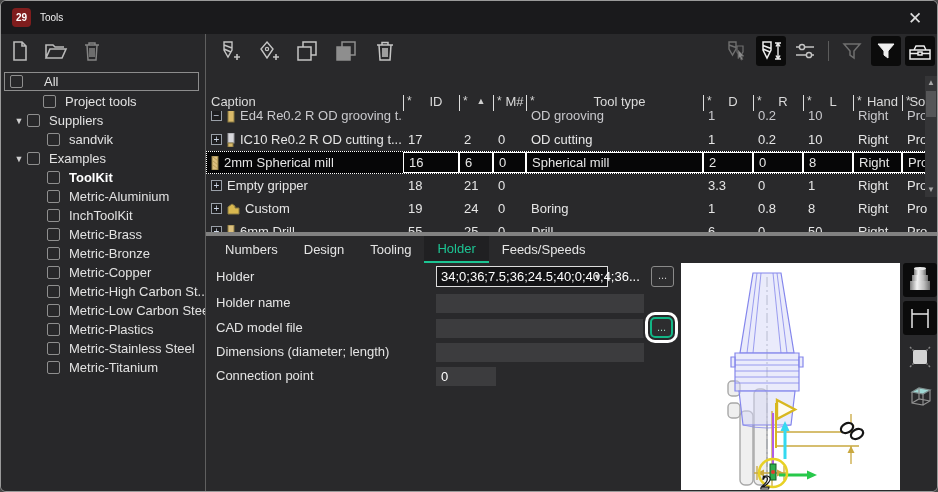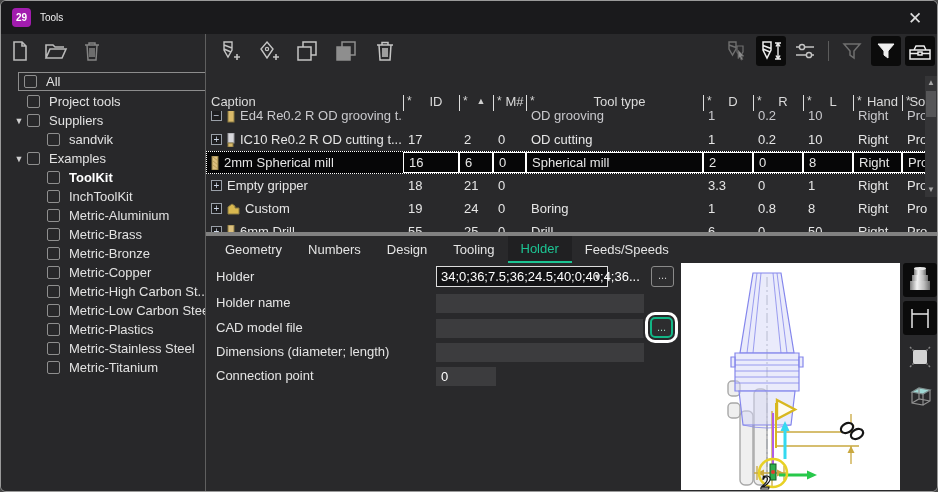--- a/index.html
+++ b/index.html
@@ -1,38 +1,38 @@
 <!DOCTYPE html>
 <html><head>
 <meta charset="utf-8">
 <style>
   html,body{margin:0;padding:0;background:#4a4a4a;font-family:"Liberation Sans",sans-serif;}
   .window{position:relative;width:938px;height:492px;background:#29292b;border:1px solid #9a9a9a;
     border-radius:6px;overflow:hidden;box-sizing:border-box;color:#e4e4e4;}
   
   .titlebar{position:absolute;left:0;top:0;right:0;height:33px;background:#1a1a1c;display:flex;align-items:center;}
-  .logo{width:19px;height:19px;margin-left:11px;background:#a21caf;border-radius:4px;color:#fff;
+  .logo{width:19px;height:19px;margin-left:11px;background:#7f1d1d;border-radius:4px;color:#fff;
     font-size:10px;font-weight:bold;display:flex;align-items:center;justify-content:center;}
   .title{margin-left:9px;font-size:10px;color:#f0f0f0;}
   .closebtn{position:absolute;right:8px;top:3px;width:28px;height:28px;display:flex;align-items:center;
     justify-content:center;font-size:17px;color:#dcdcdc;cursor:pointer;}
   
   .sidebar{position:absolute;left:0;top:33px;width:204px;bottom:0;background:#28282a;border-right:1px solid #5f5f5f;}
   .side-tools{position:absolute;left:6px;top:4px;display:flex;gap:10px;}
   .tbtn{width:26px;height:26px;display:flex;align-items:center;justify-content:center;cursor:pointer;}
-  .allbox{position:absolute;left:17px;top:38px;width:195px;height:19px;border:1px solid #8d8d8d;
-    display:flex;align-items:center;box-sizing:border-box;}
+  .allbox{position:absolute;left:3px;top:38px;width:195px;height:19px;border:1px solid #8d8d8d;
+    display:flex;align-items:center;box-sizing:border-box;gap:12px;}
   .tree{position:absolute;left:0;top:58px;right:0;}
   .trow{height:19px;display:flex;align-items:center;font-size:13px;color:#e2e2e2;cursor:pointer;}
   .cb{width:13px;height:13px;border:1px solid #8f8f8f;border-radius:2px;box-sizing:border-box;flex:none;}
   .cb.partial{background:#14b789;border-color:#14b789;position:relative;}
   .cb.partial::after{content:"";position:absolute;left:2px;right:2px;top:5px;height:2px;background:#fff;}
   .caret{width:16px;flex:none;color:#cfcfcf;font-size:9px;text-align:center;}
   .lbl{margin-left:9px;white-space:nowrap;}
-  .ind1{padding-left:26px;}       
+  .ind1{padding-left:42px;}       
   .ind1c{padding-left:10px;}      
   .ind2{padding-left:46px;}       
   .bold{font-weight:bold;color:#fff;}
   
   .content{position:absolute;left:205px;top:33px;right:0;bottom:0;background:#29292b;}
   .gtoolbar{position:absolute;left:0;top:0;right:0;height:34px;display:flex;align-items:center;}
   .gt-left{display:flex;gap:9px;margin-left:8px;}
   .gt-right{position:absolute;right:2px;top:2px;display:flex;align-items:center;gap:4px;}
   .abtn{width:30px;height:30px;border-radius:3px;display:flex;align-items:center;justify-content:center;cursor:pointer;}
   .abtn.active{background:#0b0b0b;}
@@ -145,25 +145,25 @@
         <span class="caret">▼</span>
         <span class="cb"></span>
         <span class="lbl">Examples</span>
         </div>
       <div class="trow ind2">
         <span class="cb"></span>
         <span class="lbl bold">ToolKit</span>
         </div>
       <div class="trow ind2">
         <span class="cb"></span>
+        <span class="lbl">Metric-Aluminium</span>
+        </div>
+      <div class="trow ind2">
+        <span class="cb"></span>
         <span class="lbl">InchToolKit</span>
-        </div>
-      <div class="trow ind2">
-        <span class="cb"></span>
-        <span class="lbl">Metric-Aluminium</span>
         </div>
       <div class="trow ind2">
         <span class="cb"></span>
         <span class="lbl">Metric-Brass</span>
         </div>
       <div class="trow ind2">
         <span class="cb"></span>
         <span class="lbl">Metric-Bronze</span>
         </div>
       <div class="trow ind2">
@@ -416,21 +416,20 @@
 
     <div class="scroll">
       <div class="sa" style="top:0;">▲</div>
       <div class="thumb"></div>
       <div class="sa" style="bottom:0;">▼</div>
     </div>
 
     <div class="hsplit"></div>
 
     <div class="tabs">
-      <div class="tab">Geometry</div>
       <div class="tab">Numbers</div>
       <div class="tab">Design</div>
       <div class="tab">Tooling</div>
       <div class="tab active">Holder</div>
       <div class="tab">Feeds/Speeds</div>
     </div>
 
     <div class="form">
       <div class="flabel" style="top:6px;">Holder</div>
       <div class="combo" style="top:3px;">

